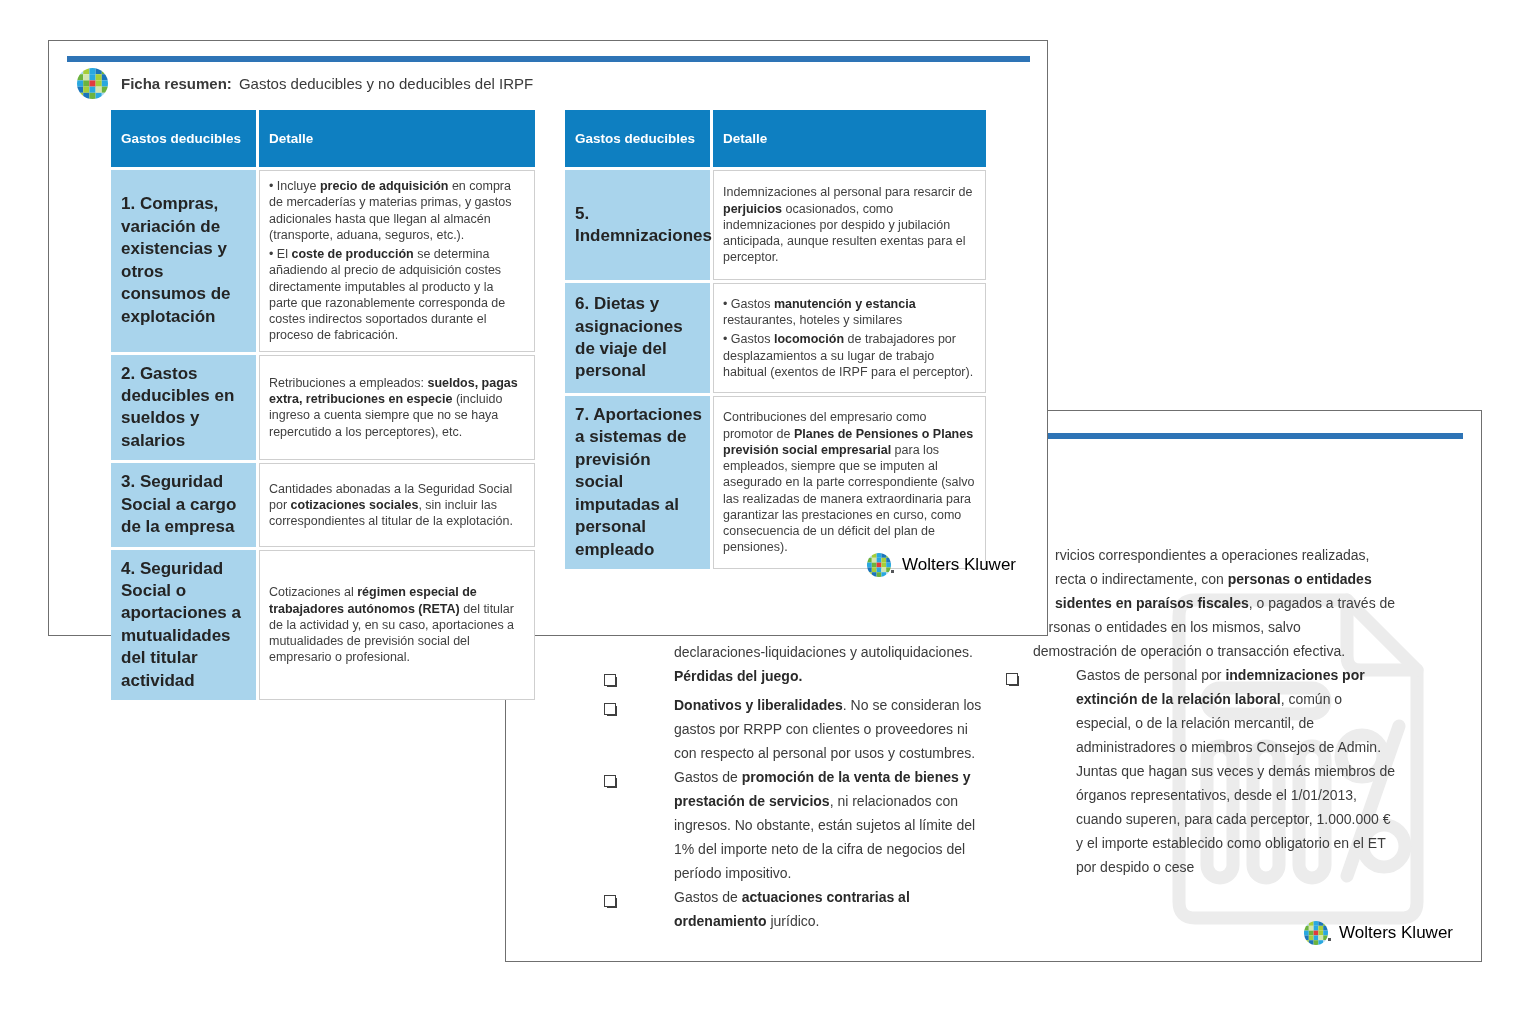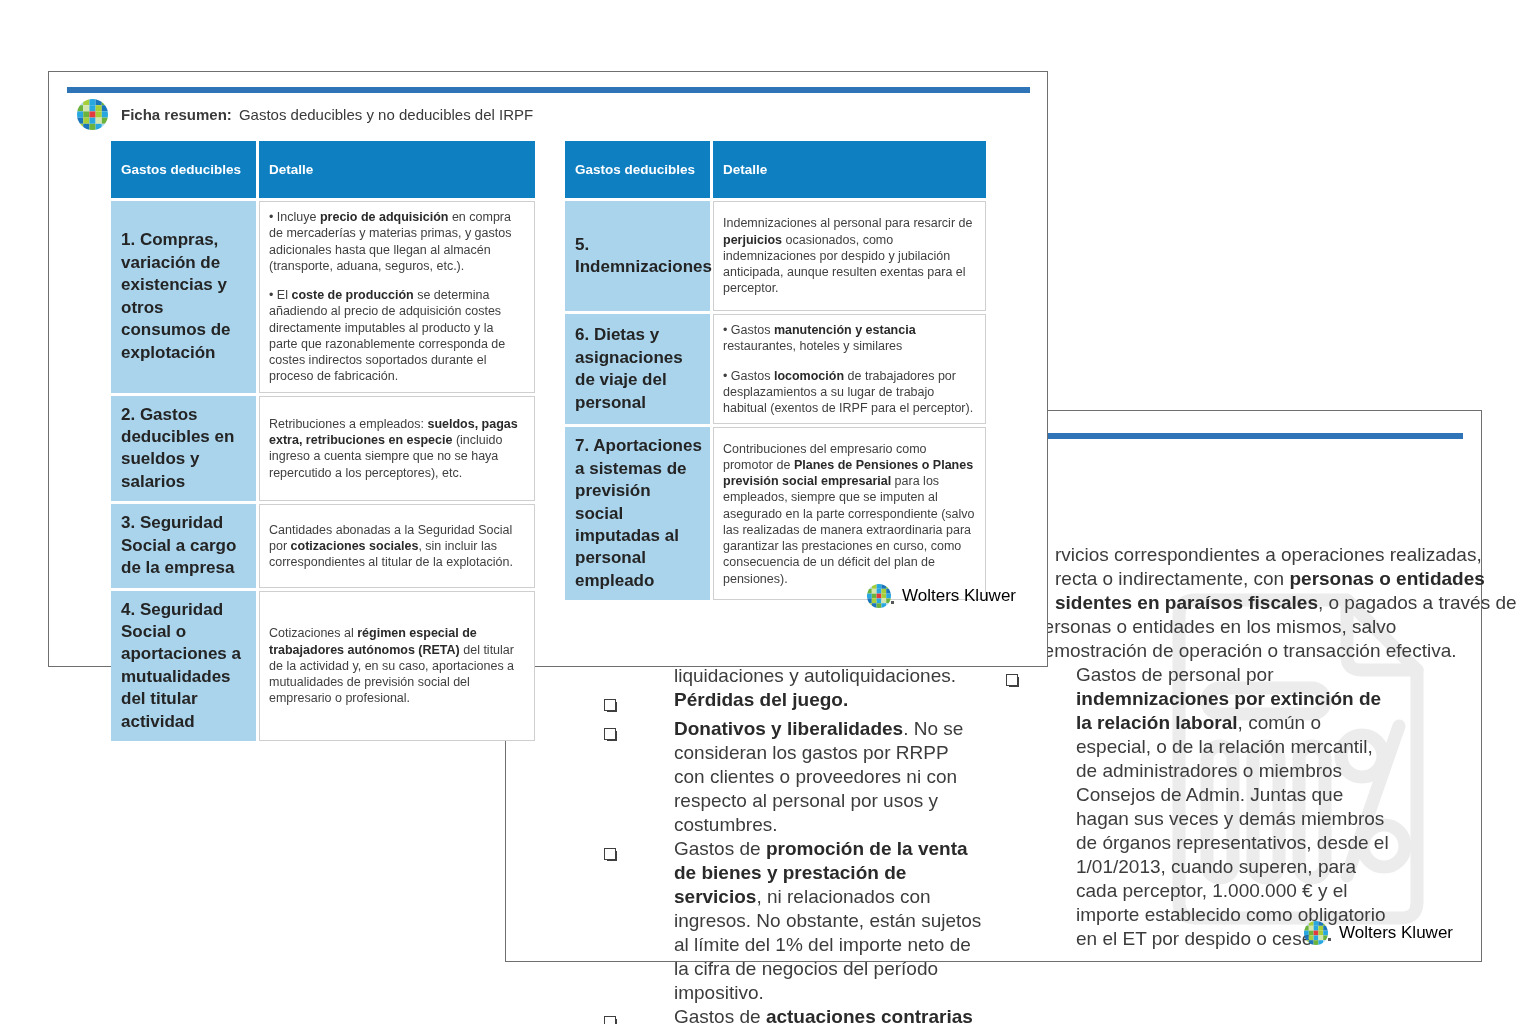--- a/index.html
+++ b/index.html
@@ -1,52 +1,52 @@
 <!DOCTYPE html>
 <html><head>
 <meta charset="utf-8">
 <style>
   html,body{margin:0;padding:0;}
   body{
     width:1536px;height:1024px;position:relative;background:#ffffff;
     font-family:"Liberation Sans",sans-serif;color:#3d3d3d;overflow:hidden;
   }
   .page{position:absolute;background:#fff;border:1px solid #6f6f6f;box-sizing:border-box;}
-  #page1{left:48px;top:71px;width:1000px;height:596px;z-index:2;}
+  #page1{left:48px;top:40px;width:1000px;height:596px;z-index:2;}
   #page2{left:505px;top:410px;width:977px;height:552px;z-index:1;}
 
   .rule{position:absolute;background:#2e74b6;height:6px;}
   #rule1{left:18px;top:15px;width:963px;}
   #rule2{left:20px;top:22px;width:937px;}
 
   .fichahead{position:absolute;left:28px;top:27px;display:flex;align-items:center;gap:13px;}
   .wkicon-big{width:31px;height:31px;flex:0 0 31px;}
   .ftitle{font-size:15px;color:#3a3a3a;}
   .ftitle .lab{font-weight:bold;margin-right:7px;}
 
   .ftable{position:absolute;display:grid;grid-template-columns:145px 1fr;gap:3px;background:#fff;}
   #table1{left:62px;top:69px;width:424px;}
   #table2{left:516px;top:69px;width:421px;}
   .th{background:#0e7fc1;color:#fff;font-weight:bold;font-size:13.5px;padding:21px 10px;box-sizing:border-box;}
   .term{background:#a9d4ec;color:#242424;font-weight:bold;font-size:17px;line-height:1.32;
         padding:8px 8px 8px 10px;box-sizing:border-box;display:flex;flex-direction:column;justify-content:center;}
   .det{border:1px solid #cfcfcf;background:#fff;padding:7px 9px;font-size:12.5px;line-height:1.3;
        color:#3f3f3f;box-sizing:border-box;display:flex;flex-direction:column;justify-content:center;}
-  .det .rp + .rp{margin-top:13px;}
+  .det .rp + .rp{margin-top:3px;}
   .b{font-weight:bold;color:#2a2a2a;}
   .mh181{min-height:181px;} .mh70{min-height:70px;} .mh71{min-height:71px;} .mh80{min-height:80px;}
   .mh110{min-height:110px;} .mh160{min-height:160px;}
 
   .brand{position:absolute;display:flex;align-items:center;gap:7px;color:#000000;font-size:17px;}
   #brand1{left:818px;top:512px;}
   #brand2{left:798px;top:510px;}
   .wkicon{width:24px;height:24px;flex:0 0 24px;}
   .wkdot{width:3px;height:3px;background:#54565a;align-self:flex-end;margin:0 1px 4px -7px;}
 
-  .col{position:absolute;font-size:19px;line-height:24px;color:#3c3c3c;}
+  .col{position:absolute;font-size:14px;line-height:24px;color:#3c3c3c;}
   #colL{left:98px;top:205px;width:378px;}
   #colR{left:500px;top:132px;width:392px;}
   .li{display:flex;align-items:flex-start;}
   .boxcol{flex:0 0 27px;width:27px;padding-top:5px;box-sizing:border-box;}
   .cbox{display:inline-block;width:10px;height:10px;border:1.6px solid #3f3f3f;
         box-shadow:2px 2px 0 -1px #3f3f3f;background:#fff;}
   .itext{flex:1;margin-left:43px;}
   .rline{white-space:nowrap;margin-left:27px;}
   .rline.cut{margin-left:49px;}
 

